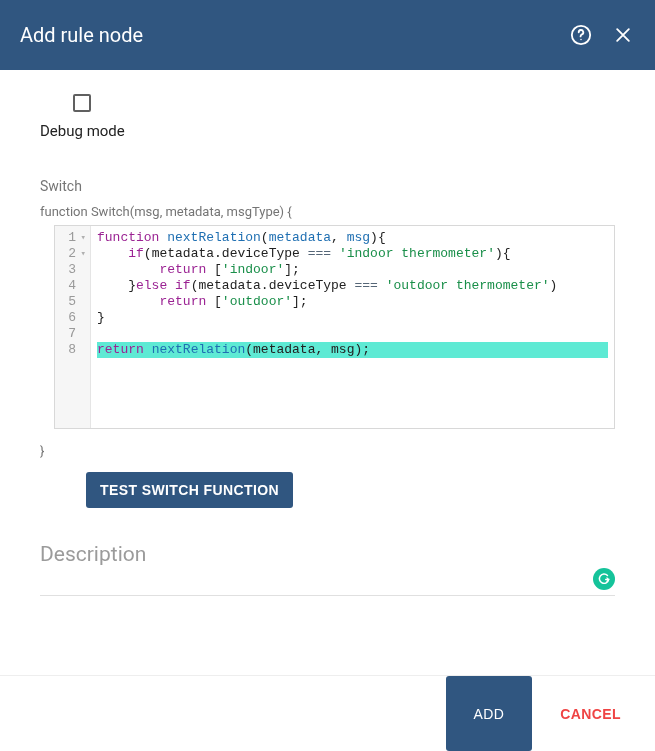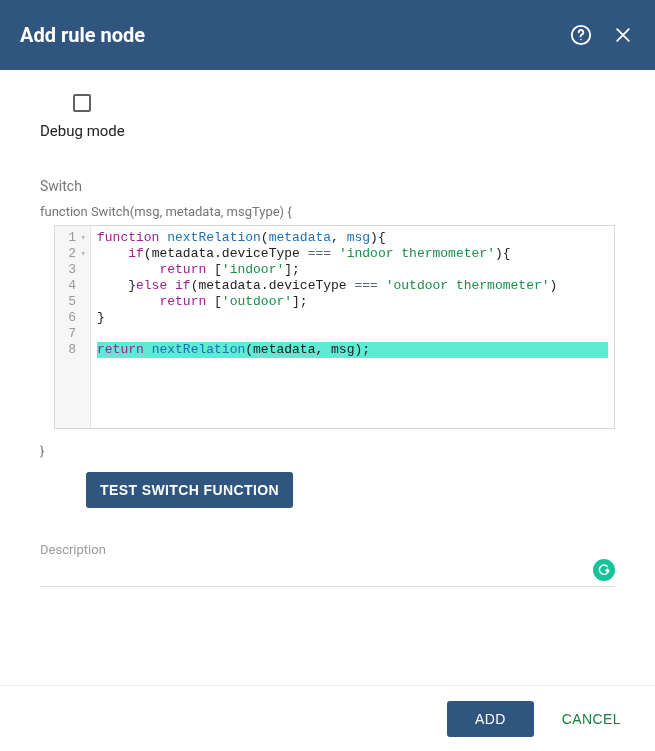--- a/index.html
+++ b/index.html
@@ -5,21 +5,21 @@
   * { box-sizing: border-box; margin: 0; padding: 0; }
   html, body { width: 655px; height: 751px; font-family: Roboto, "Helvetica Neue", Arial, sans-serif; background: #f0f0f0; overflow: hidden; }
   .dialog {
     width: 655px; height: 751px; background: #fff; display: flex; flex-direction: column;
     box-shadow: 0 4px 20px rgba(0,0,0,0.2);
   }
   .titlebar {
     background: #305680; color: #fff; height: 70px; display: flex; align-items: center;
     padding: 0 20px; justify-content: space-between;
   }
-  .titlebar-left { font-size: 20px; font-weight: 700; }
+  .titlebar-left { font-size: 20px; font-weight: 400; }
   .titlebar-right { display: flex; align-items: center; gap: 18px; }
   .help-icon, .close-icon { width: 24px; height: 24px; display: flex; align-items: center; justify-content: center; cursor: pointer; }
   .content {
     flex: 1; overflow-y: auto; padding: 24px 40px 10px 40px; position: relative;
   }
   .content::-webkit-scrollbar { width: 8px; }
   .content::-webkit-scrollbar-thumb { background: #c0c0c0; border-radius: 4px; }
   .content::-webkit-scrollbar-track { background: #f4f4f4; }
   .row1 { display: flex; align-items: flex-end; gap: 24px; margin-bottom: 30px; }
   .name-field { flex: 1; }
@@ -62,36 +62,36 @@
   .var { color: #1f6fb2; }      
   .op  { color: #567; }
   .str { color: #1a8f4a; }      
   .pln { color: #222; }
   .closing-brace { font-size: 13px; color: #757575; margin: 14px 0 14px 0; }
   .test-btn {
     background: #305680; color: #fff; border: none; padding: 10px 14px; font-size: 14px;
     letter-spacing: 0.4px; border-radius: 3px; cursor: pointer; font-weight: 700; margin-left: 46px;
   }
   .desc-wrap { margin-top: 34px; position: relative; }
-  .desc-label { font-size: 13px; color: #9b9b9b; }
+  .desc-label { font-size: 21px; color: #9b9b9b; }
   .desc-underline { border-bottom: 1px solid #e0e0e0; height: 30px; }
   .grammarly {
     position: absolute; right: 0; bottom: 6px; width: 22px; height: 22px; border-radius: 50%;
     background: #15c39a; display: flex; align-items: center; justify-content: center;
   }
   .footer {
-    border-top: 1px solid #eee; height: 66px; display: flex; align-items: center; justify-content: flex-end;
+    border-top: 1px solid #eee; height: 76px; display: flex; justify-content: flex-end;
     gap: 22px; padding: 0 28px;
   }
   .add-btn {
     background: #305680; color: #fff; border: none; padding: 10px 28px; font-size: 14px;
     border-radius: 3px; cursor: pointer; font-weight: 500; letter-spacing: 0.4px;
   }
   .cancel-btn {
-    background: none; border: none; color: #15803d; font-size: 14px; cursor: pointer; font-weight: 400;
+    background: none; border: none; color: #ef4444; font-size: 14px; cursor: pointer; font-weight: 700;
     letter-spacing: 0.4px; padding: 10px 6px;
   }
 </style>
 </head>
 <body>
 
 <div class="dialog">
   <div class="titlebar">
     <div class="titlebar-left">Add rule node</div>
     <div class="titlebar-right">

